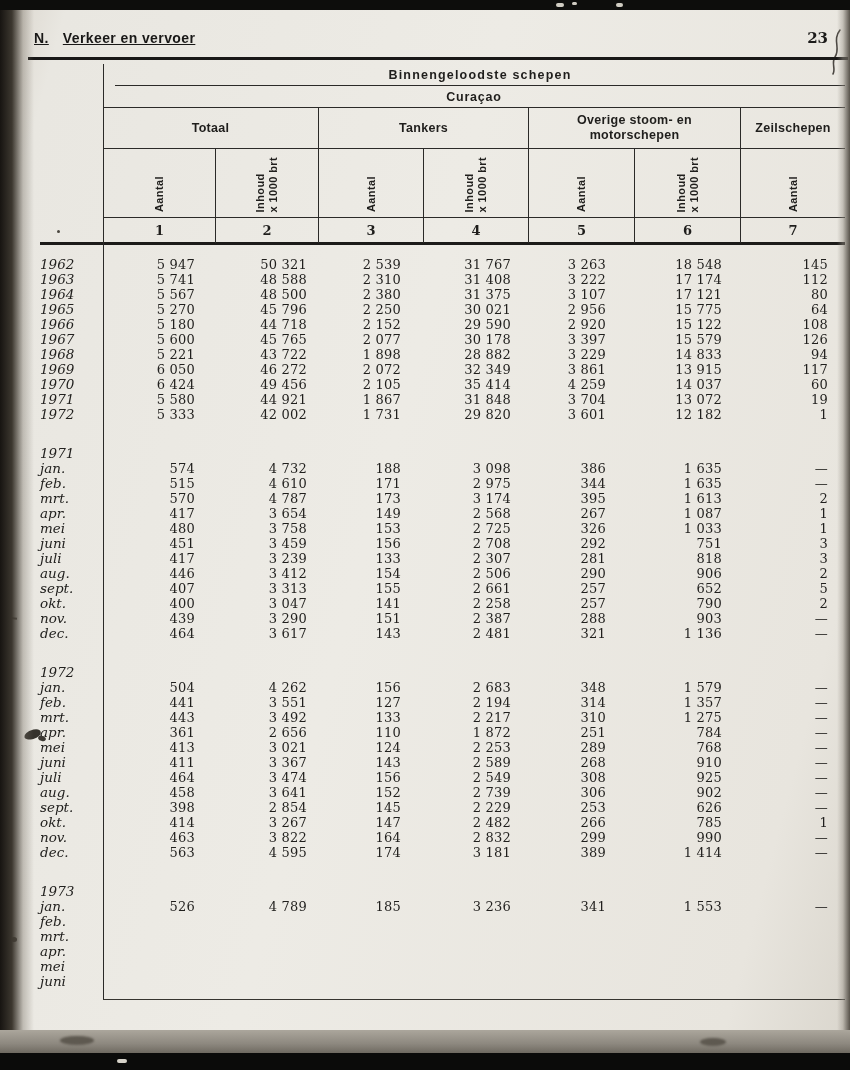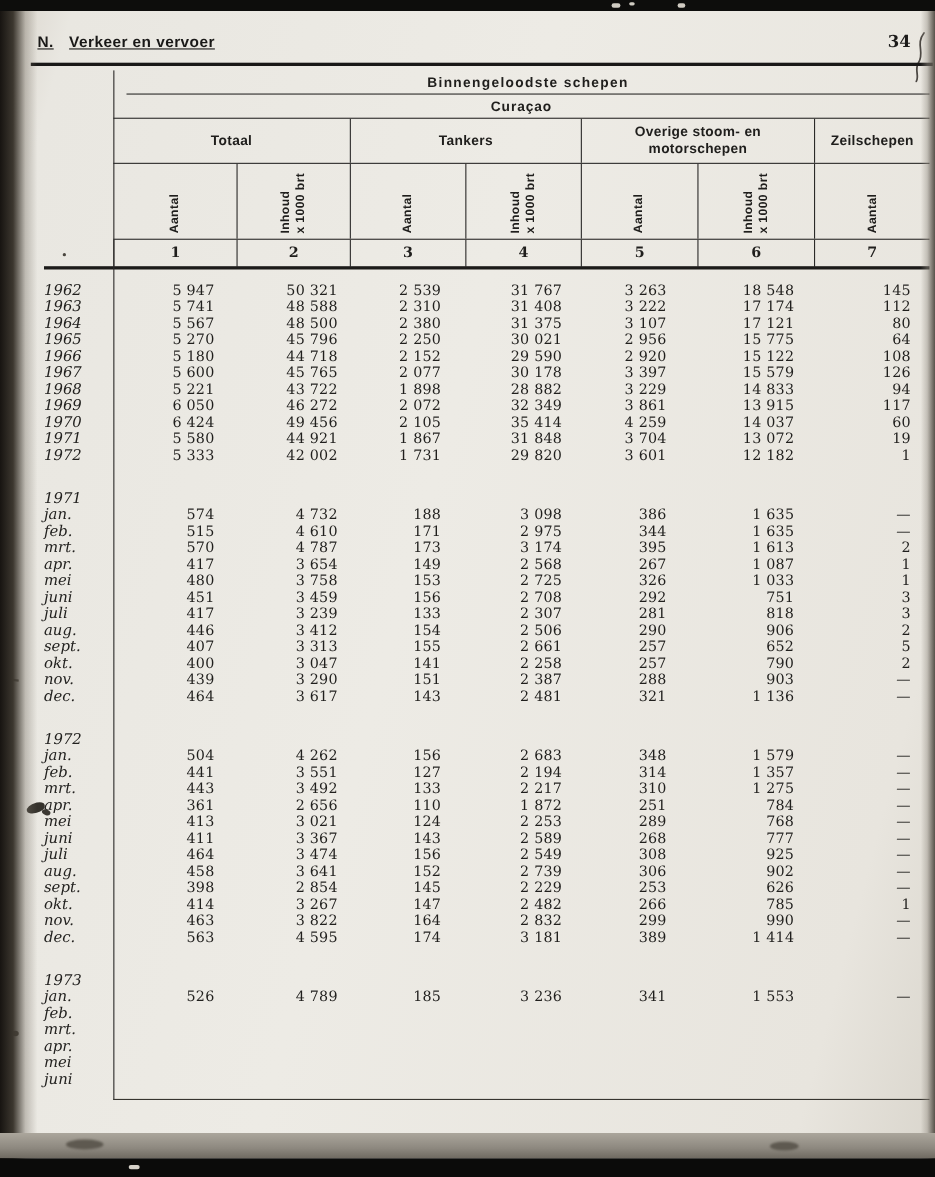--- a/index.html
+++ b/index.html
@@ -62,21 +62,21 @@
   .c4 { padding-right:17px; } .c5 { padding-right:28px; } .c6 { padding-right:18px; } .c7 { padding-right:17px; }
 </style>
 </head>
 <body>
 
 <div class="scan">
 
   <div class="page-header">
     <span>N.</span><span class="sec-t">Verkeer en vervoer</span>
   </div>
-  <div class="page-number">34</div>
+  <div class="page-number">23</div>
   <svg class="pen-mark" width="16" height="48" viewBox="0 0 16 48">
     <path d="M12,2 C4,12 13,20 7,29 C3,35 8,41 5,46" stroke="#4c4843" stroke-width="1.6" fill="none" stroke-linecap="round"></path>
   </svg>
   <div class="rule"></div>
 
   <div class="table-area">
     <div class="vline"></div>
 
     <div class="hdr63">
       <div class="t-title">Binnengeloodste schepen</div>
@@ -423,21 +423,21 @@
             <div class="val c6">768</div>
             <div class="val c7">—</div>
           </div>
           <div class="row">
             <div class="lbl">juni</div>
             <div class="val c1">411</div>
             <div class="val c2">3 367</div>
             <div class="val c3">143</div>
             <div class="val c4">2 589</div>
             <div class="val c5">268</div>
-            <div class="val c6">777</div>
+            <div class="val c6">910</div>
             <div class="val c7">—</div>
           </div>
           <div class="row">
             <div class="lbl">juli</div>
             <div class="val c1">464</div>
             <div class="val c2">3 474</div>
             <div class="val c3">156</div>
             <div class="val c4">2 549</div>
             <div class="val c5">308</div>
             <div class="val c6">925</div>

